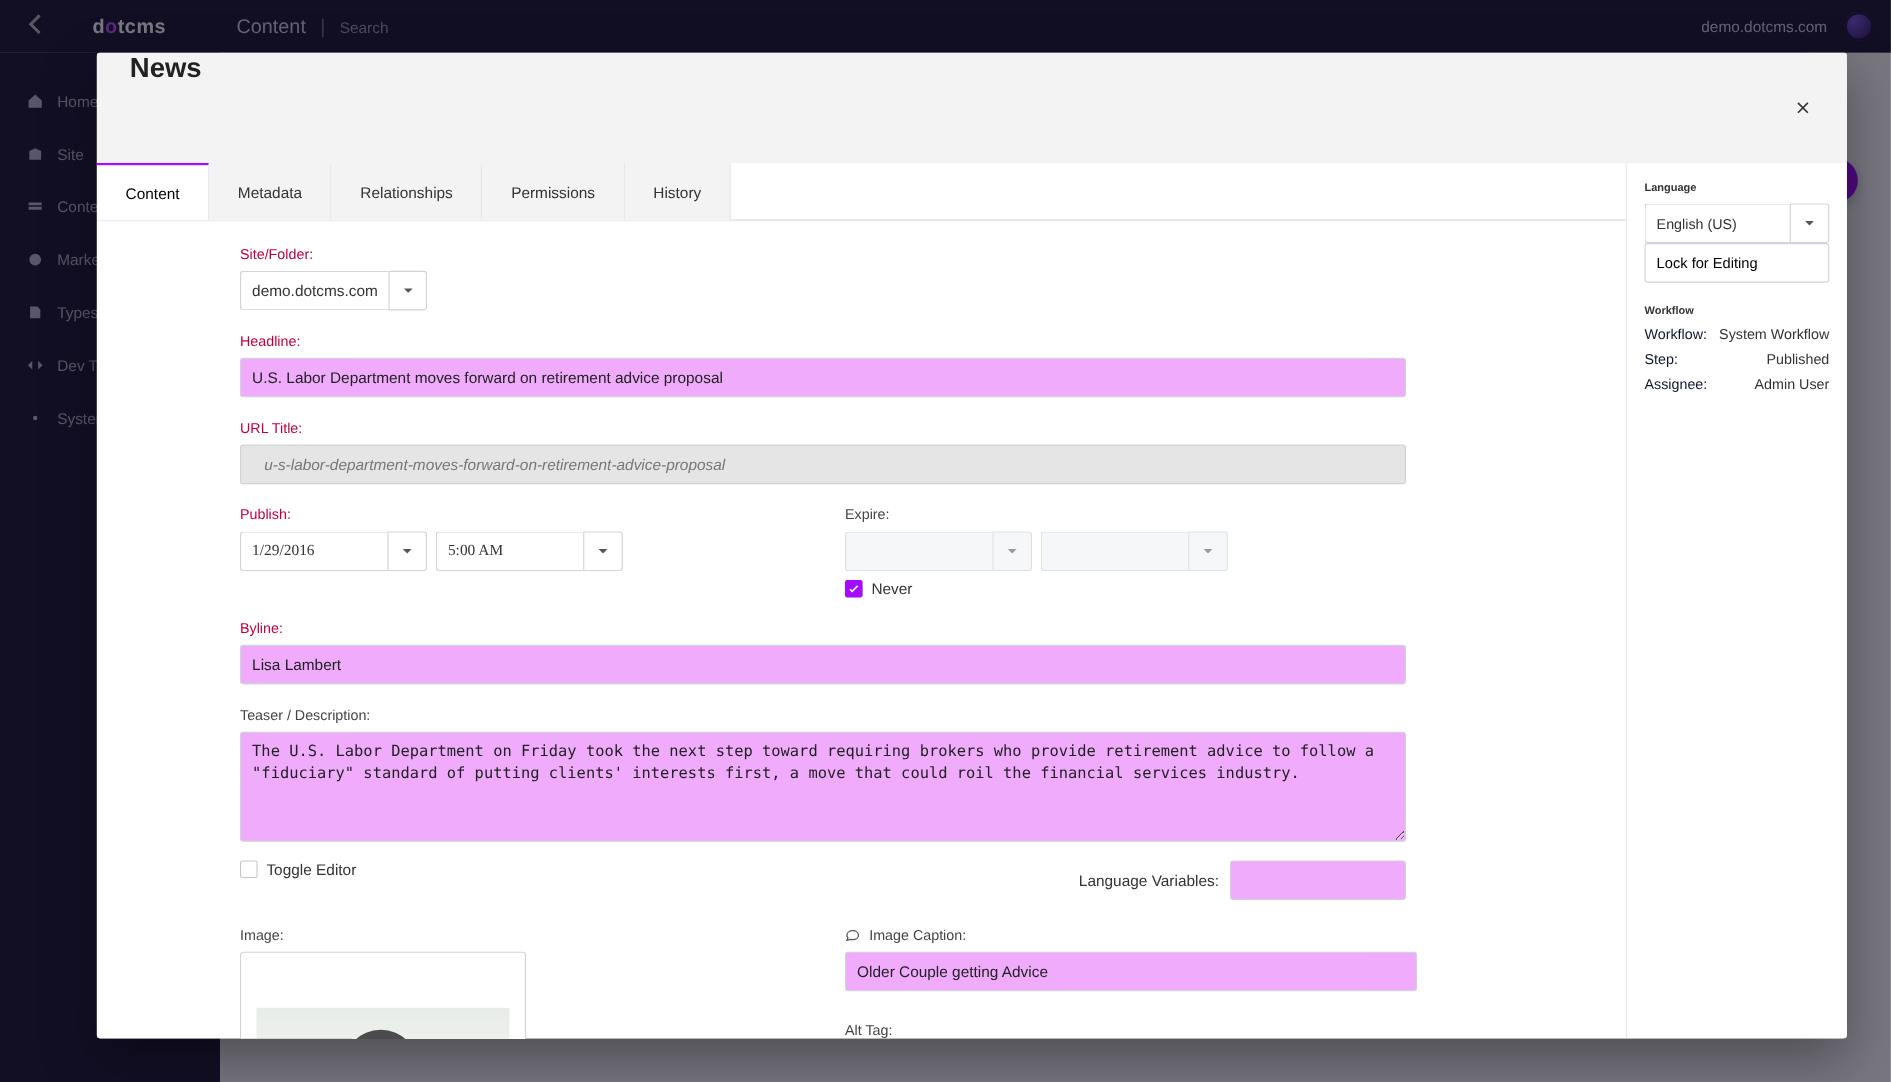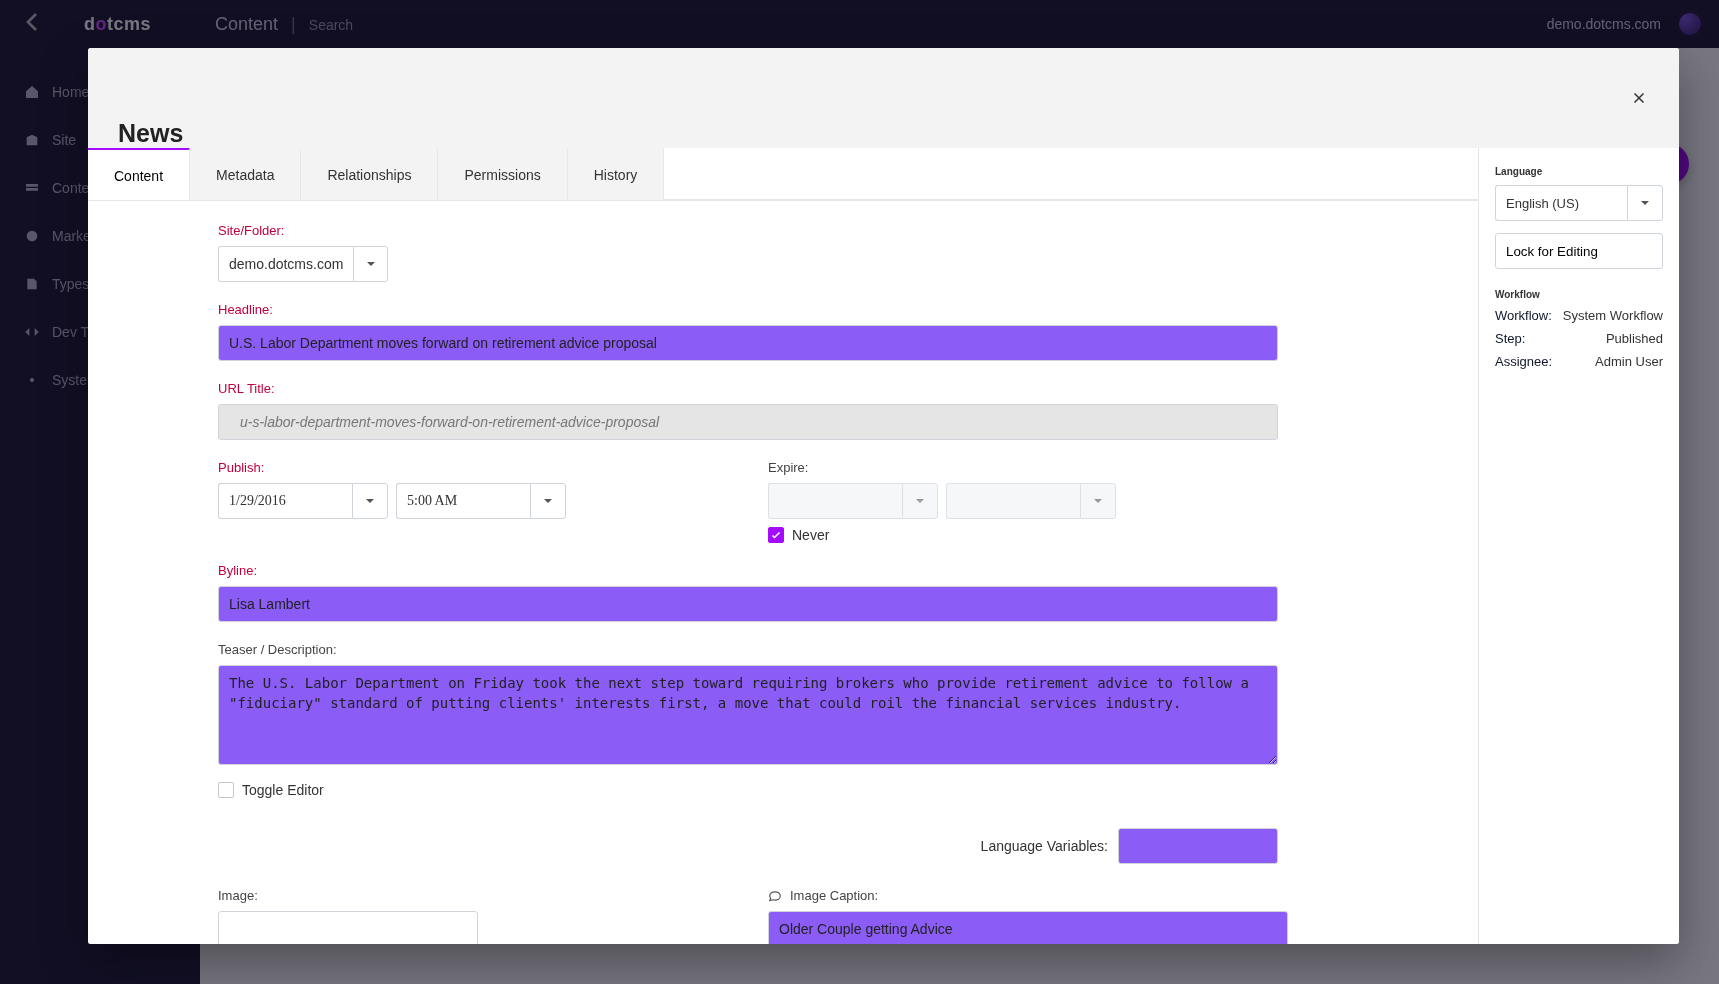--- a/index.html
+++ b/index.html
@@ -25,21 +25,21 @@
 
   .content-bg { position: absolute; left: 200px; right: 0; top: 48px; bottom: 0; background: #fff; }
   .content-bg .timecol { position: absolute; right: 220px; top: 120px; bottom: 0; color: #6b7280; font-size: 14px; line-height: 40px; text-align: right; }
 
   .fab { position: absolute; right: 30px; top: 96px; width: 40px; height: 40px; border-radius: 50%; background: #a50bff; display:flex; align-items:center; justify-content:center; color:#fff; font-size: 18px; font-weight: 700; box-shadow: 0 4px 10px rgba(0,0,0,.2); }
 
   .overlay { position: absolute; inset: 0; background: rgba(10, 8, 25, 0.55); }
 
   
   .modal { position: absolute; left: 88px; right: 40px; top: 48px; bottom: 40px; background: #f3f3f4; border-radius: 3px; box-shadow: 0 18px 48px rgba(0,0,0,.35); overflow: hidden; display: flex; flex-direction: column; }
-  .modal-header { height: 100px; background: #f3f3f4; position: relative; display: flex; align-items: flex-end; padding: 0 30px; }
+  .modal-header { height: 100px; background: #f3f3f4; position: relative; display: flex; align-items: flex-start; padding: 0 30px; }
   .modal-title { font-size: 25px; font-weight: 600; color: #222; }
   .modal-close { position: absolute; right: 22px; top: 32px; width: 36px; height: 36px; display:flex; align-items:center; justify-content:center; color:#333; cursor:pointer; }
   .modal-close svg { width: 18px; height: 18px; }
 
   .modal-body { flex: 1; display: flex; background: #fff; overflow: hidden; }
 
   .main { flex: 1 1 auto; overflow: auto; border-right: 1px solid #e5e7eb; }
 
   .tabs { display: flex; border-bottom: 1px solid #e5e7eb; }
   .tab { padding: 18px 26px 16px; color: #333; cursor: pointer; border-right: 1px solid transparent; }
@@ -51,21 +51,21 @@
   .tabfill { flex:1; border-bottom:1px solid #e5e7eb; }
 
   .form { padding: 22px 30px 40px 30px; max-width: 1120px; margin-left: 100px; }
   .row { display: flex; gap: 30px; }
   .col { flex: 1; }
   .col.half { flex: 0 0 520px; }
   .field { margin-bottom: 20px; }
   .label { font-size: 13px; font-weight: 500; color: #444; margin-bottom: 8px; display:block; }
   .label.req { color: #c2003c; }
   .input, .select, .textarea {
-    width: 100%; height: 36px; border: 1px solid #cfd4da; border-radius: 3px; background: #8b5cf6; padding: 0 10px; font-size: 14px; color: #222;
+    width: 100%; height: 36px; border: 1px solid #cfd4da; border-radius: 3px; background: #f0abfc; padding: 0 10px; font-size: 14px; color: #222;
   }
   .input[readonly] { background: #e5e5e5; color: #777; font-style: italic; padding-left: 21px; }
   .select-wrap { display:flex; }
   .select-val { flex:1; height:36px; border:1px solid #cfd4da; border-right:none; border-radius:3px 0 0 3px; padding:0 10px; display:flex; align-items:center; }
   .select-btn { width:36px; height:36px; border:1px solid #cfd4da; border-radius:0 3px 3px 0; display:flex; align-items:center; justify-content:center; background:#fff; }
   .select-btn svg { width:10px; height:10px; }
   .textarea { height: 100px; padding: 8px 10px; resize: both; line-height: 1.4; }
   .inline { display:flex; align-items:center; gap:8px; margin-top:8px; }
   .checkbox { width:16px; height:16px; border:1px solid #c8c8c8; border-radius:2px; display:inline-flex; align-items:center; justify-content:center; background:#fff; }
   .checkbox.checked { background:#a50bff; border-color:#a50bff; }
@@ -77,21 +77,21 @@
   .lang-vars { display:flex; align-items:center; justify-content:flex-end; gap:10px; }
   .lang-vars .input { width: 160px; }
 
   .image-box { width: 260px; height: 160px; border:1px solid #cfd4da; border-radius:3px; background:#fff; padding: 50px 14px 10px; }
   .image-inner { width:100%; height: 60px; background: linear-gradient(180deg, #e8ece9, #f2f4f1); position:relative; overflow:hidden; }
   .image-inner::after { content:""; position:absolute; left:34%; bottom:-30px; width:70px; height:70px; border-radius:50%; background:#4b4b4b; }
 
   
   .rail { width: 200px; flex: none; padding: 18px 16px; font-size: 13px; color:#333; }
   .rail h4 { font-size: 10px; font-weight: 700; margin-bottom: 8px; }
-  .rail .lock-btn { width:100%; height:36px; border:1px solid #cfd4da; border-radius:3px; background:#fff; text-align:left; padding:0 10px; display:flex; align-items:center; margin-top: 12px; margin-bottom: 20px; }
+  .rail .lock-btn { width:100%; height:36px; border:1px solid #cfd4da; border-radius:3px; background:#fff; text-align:left; padding:0 10px; display:flex; align-items:center; margin-top: 0; margin-bottom: 20px; }
   .rail .kv { display:flex; justify-content:space-between; margin: 8px 0; }
   .rail .kv .k { color:#0f172a; }
   .rail .kv .v { color:#333; font-weight:500; }
 
   .caption-label { display:flex; align-items:center; gap:8px; }
   .caption-label svg { width:14px; height:14px; }
 
   
 </style>
 </head>
@@ -297,21 +297,21 @@
         <div class="field">
           <span class="label req">Byline:</span>
           <input class="input" value="Lisa Lambert" style="">
         </div>
 
         <div class="field">
           <span class="label">Teaser / Description:</span>
           <textarea class="textarea" id="teaser-textarea" style="">The U.S. Labor Department on Friday took the next step toward requiring brokers who provide retirement advice to follow a "fiduciary" standard of putting clients' interests first, a move that could roil the financial services industry.</textarea>
         </div>
 
-        <div class="row" style="margin-top:-6px; margin-bottom:24px;flex-direction:column;">
+        <div class="row" style="margin-top:-6px; margin-bottom:24px;">
           <div class="col">
             <div class="inline" style="margin-top:0;">
               <span class="checkbox"></span>
               <span>Toggle Editor</span>
             </div>
           </div>
           <div class="col lang-vars">
             <span>Language Variables:</span>
             <input class="input" value="" style="">
           </div>

